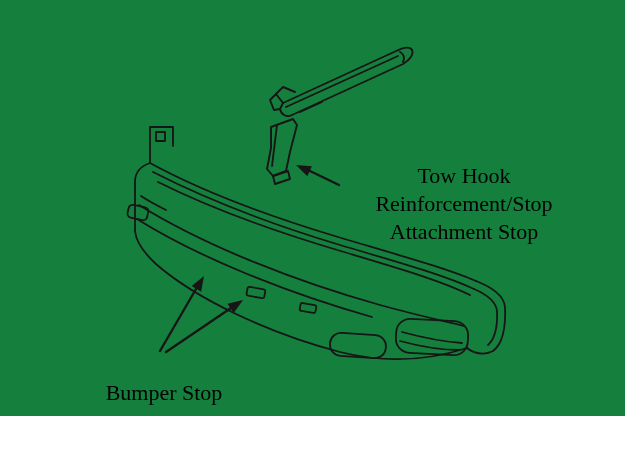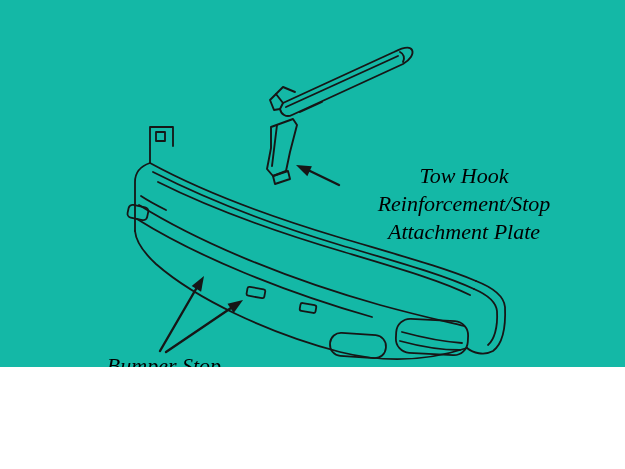--- a/index.html
+++ b/index.html
@@ -4,24 +4,23 @@
 <style>
   html, body {
     margin: 0;
     padding: 0;
     background: #ffffff;
     font-family: "Liberation Serif", "DejaVu Serif", serif;
   }
   .canvas {
     position: relative;
     width: 625px;
-    height: 367px;
-    background: #14b8a6;
+    height: 416px;
+    background: #15803d;
     overflow: hidden;
-    font-style: italic;
   }
   .illustration {
     position: absolute;
     left: 0;
     top: 0;
     width: 625px;
     height: 469px;
   }
   .label {
     position: absolute;
@@ -31,21 +30,21 @@
     text-align: center;
     white-space: nowrap;
   }
   .label-towhook {
     left: 338px;
     top: 162px;
     width: 252px;
   }
   .label-bumperstop {
     left: 38px;
-    top: 352px;
+    top: 379px;
     width: 252px;
   }
 </style>
 </head>
 <body>
 
 <div class="canvas">
 
   <svg class="illustration" viewBox="0 0 625 469" xmlns="http://www.w3.org/2000/svg">
 
@@ -108,20 +107,20 @@
     </g>
     <g>
       <line x1="166" y1="352" x2="231" y2="308" stroke="#161616" stroke-width="2.4" stroke-linecap="round"></line>
       <polygon points="243,300 233.7,313.0 227.5,303.8" fill="#161616" stroke="none"></polygon>
     </g>
   </svg>
 
   <div class="label label-towhook">
     <div>Tow Hook</div>
     <div>Reinforcement/Stop</div>
-    <div>Attachment Plate</div>
+    <div>Attachment Stop</div>
   </div>
 
   <div class="label label-bumperstop">
     <div>Bumper Stop</div>
   </div>
 
 </div>
 
 </body></html>

